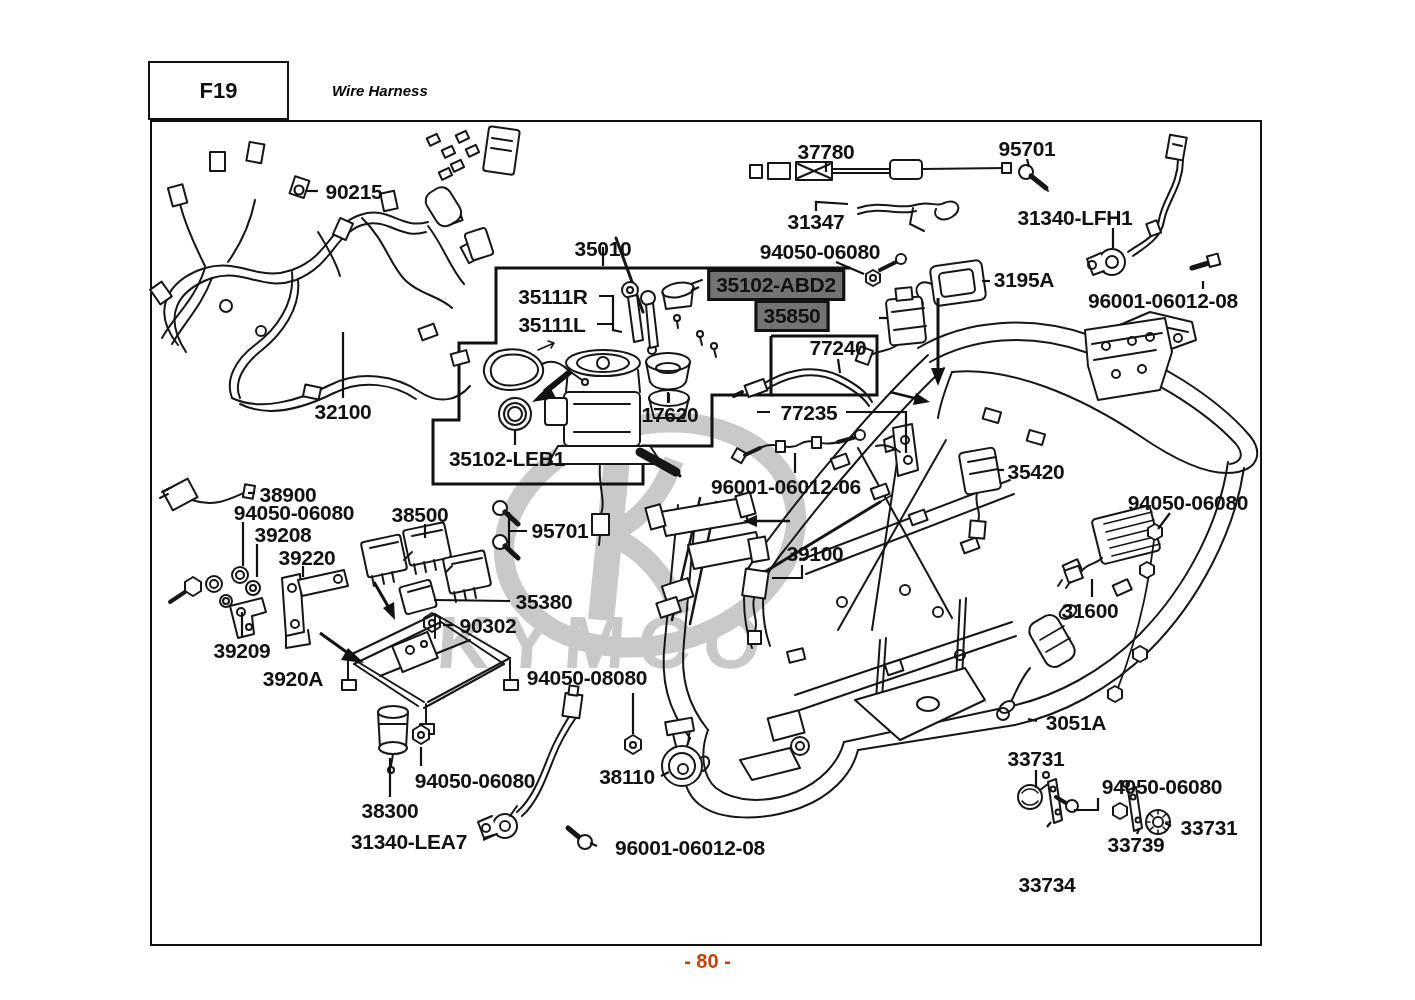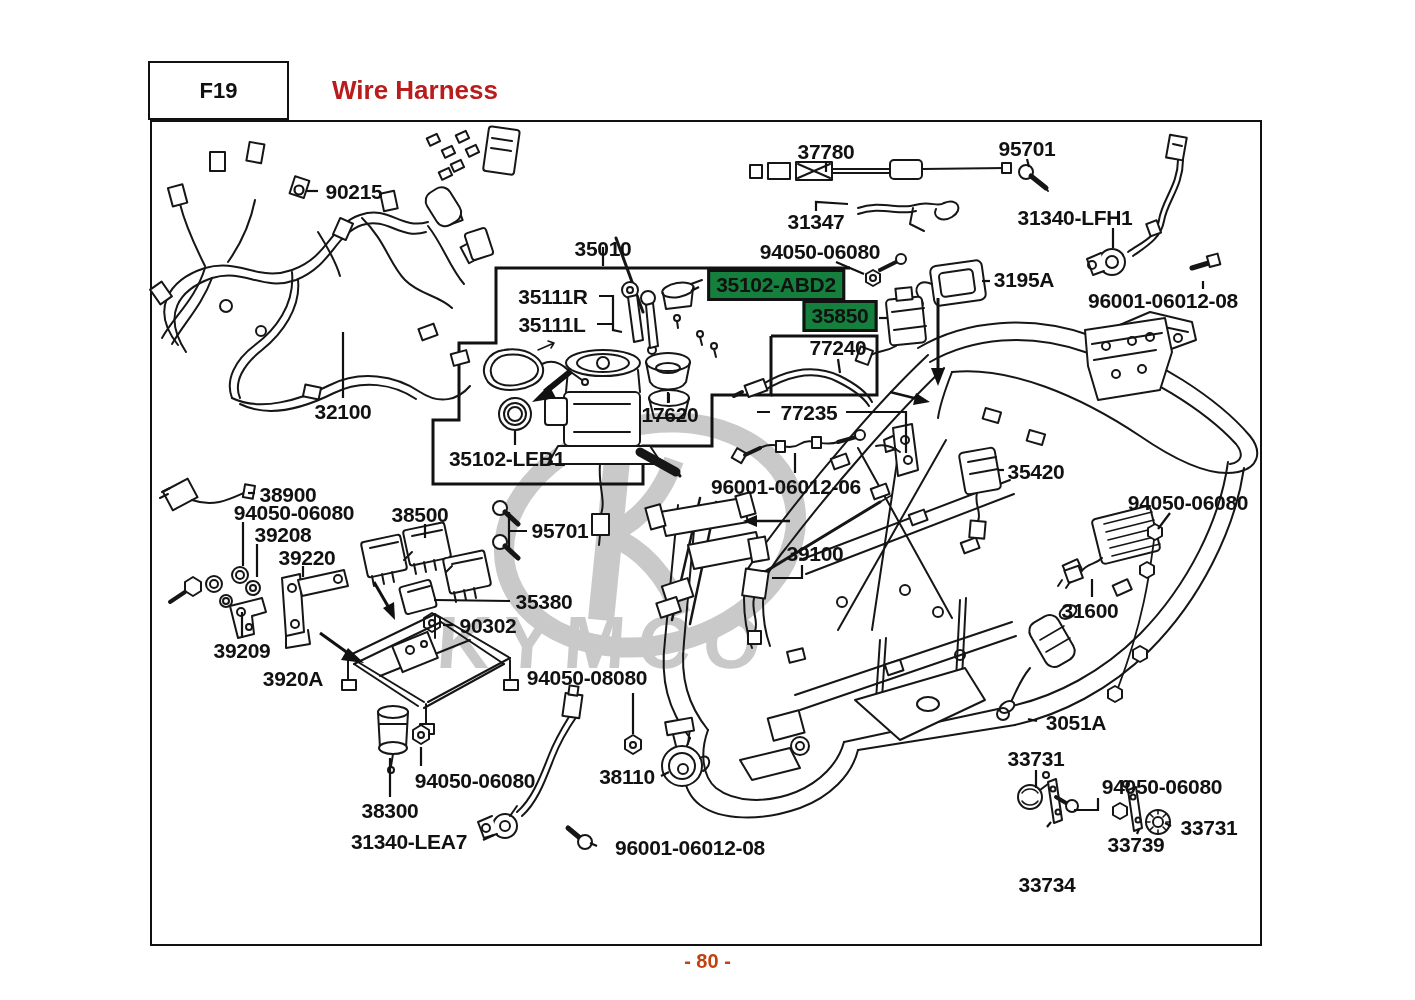--- a/index.html
+++ b/index.html
@@ -3,27 +3,27 @@
 <meta charset="utf-8">
 <style>
   html,body{margin:0;padding:0;background:#fff;}
   #page{position:relative;width:1415px;height:1000px;background:#fff;overflow:hidden;
         font-family:"Liberation Sans",sans-serif;}
   #art{position:absolute;left:0;top:0;width:1415px;height:1000px;}
   #labels{position:absolute;left:0;top:0;width:1415px;height:1000px;pointer-events:none;}
   .part-label{position:absolute;transform:translate(-50%,-50%);
       font-weight:bold;font-size:21px;letter-spacing:-0.3px;color:#111;white-space:nowrap;
       font-family:"Liberation Sans",sans-serif;line-height:1;}
-  .part-label.boxed{border:3px solid #111;background:#15803d;padding:2px 6px 3px 6px;}
+  .part-label.boxed{border:3px solid #111;background:#737373;padding:2px 6px 3px 6px;}
   .hdr-code{position:absolute;left:148px;top:61px;width:141px;height:59px;border:2px solid #111;
       box-sizing:border-box;display:flex;align-items:center;justify-content:center;
       font-weight:bold;font-size:22px;color:#111;}
   .hdr-title{position:absolute;left:300px;top:61px;width:340px;height:59px;display:flex;
       align-items:center;justify-content:flex-start;padding-left:32px;font-weight:bold;
-      font-size:26px;color:#b91c1c;}
+      font-size:15px;color:#000000;font-style:italic;}
   .diagram-border{position:absolute;left:150px;top:120px;width:1112px;height:826px;
       border:2px solid #111;box-sizing:border-box;}
   .page-num{position:absolute;left:0;top:950px;width:1415px;text-align:center;
       font-weight:bold;font-size:20px;color:#c2410c;}
 </style>
 </head>
 <body>
 
 <div id="page">
 
@@ -498,21 +498,21 @@
   </svg>
 
   <div id="labels">
       <div class="part-label" style="left: 354px; top: 191px;">90215</div>
       <div class="part-label" style="left: 343px; top: 411px;">32100</div>
       <div class="part-label" style="left: 603px; top: 248px;">35010</div>
       <div class="part-label" style="left: 826px; top: 151px;">37780</div>
       <div class="part-label" style="left: 816px; top: 221px;">31347</div>
       <div class="part-label" style="left: 820px; top: 251px;">94050-06080</div>
       <div class="part-label boxed" style="left: 776px; top: 285px;">35102-ABD2</div>
-      <div class="part-label boxed" style="left: 840px; top: 316px;">35850</div>
+      <div class="part-label boxed" style="left: 792px; top: 316px;">35850</div>
       <div class="part-label" style="left: 838px; top: 347px;">77240</div>
       <div class="part-label" style="left: 809px; top: 412px;">77235</div>
       <div class="part-label" style="left: 670px; top: 414px;">17620</div>
       <div class="part-label" style="left: 553px; top: 296px;">35111R</div>
       <div class="part-label" style="left: 552px; top: 324px;">35111L</div>
       <div class="part-label" style="left: 507px; top: 458px;">35102-LEB1</div>
       <div class="part-label" style="left: 1027px; top: 148px;">95701</div>
       <div class="part-label" style="left: 1075px; top: 217px;">31340-LFH1</div>
       <div class="part-label" style="left: 1024px; top: 279px;">3195A</div>
       <div class="part-label" style="left: 1163px; top: 300px;">96001-06012-08</div>

